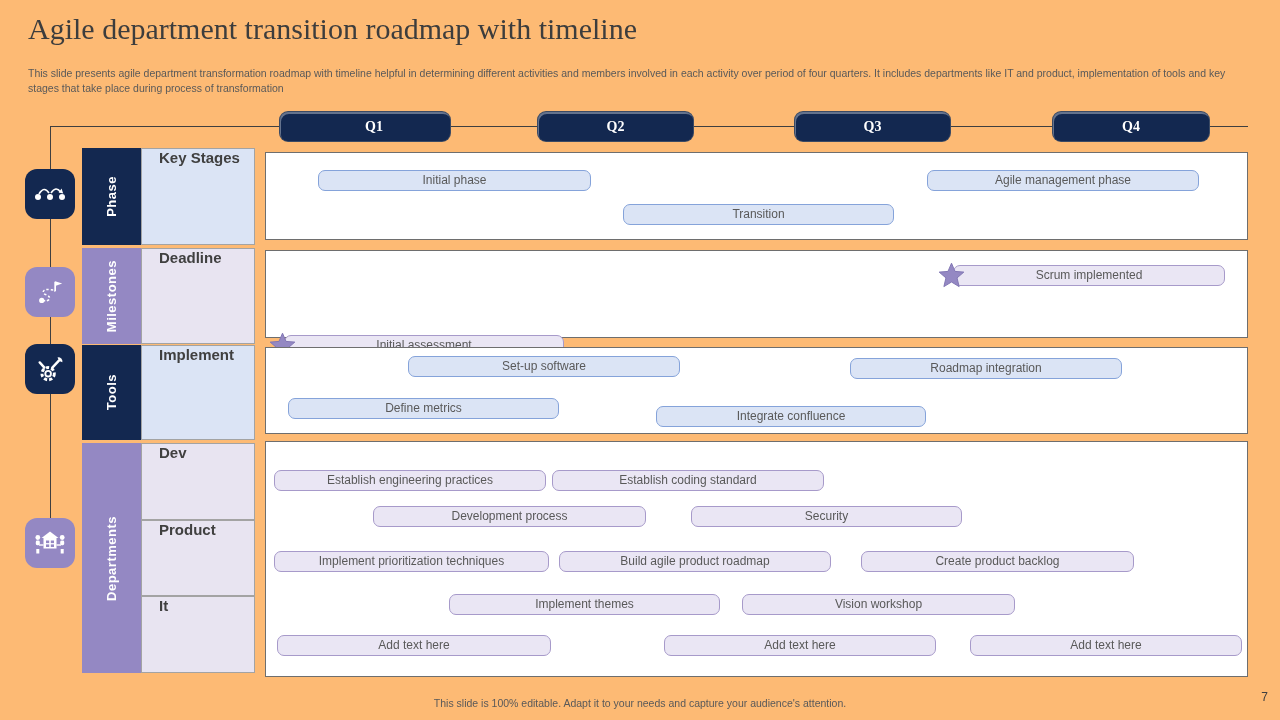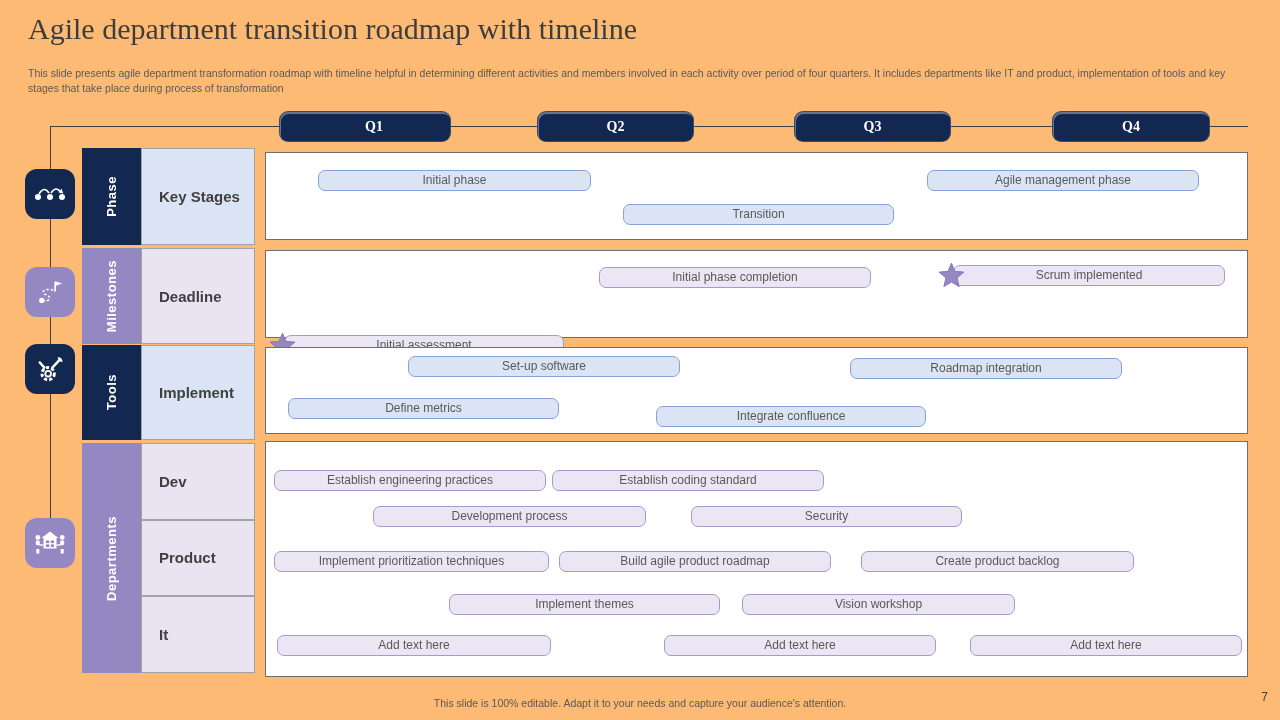--- a/index.html
+++ b/index.html
@@ -18,21 +18,21 @@
   .qbtn{position:absolute;top:112px;height:29px;border-radius:8px;background:var(--navy);
         color:#fff;font-family:"Liberation Serif",serif;font-weight:bold;font-size:14px;
         text-align:center;line-height:29px;
         box-shadow:0 0 0 1px #3c4a63, inset 1px 2px 0 rgba(255,255,255,.35);}
   .strip{position:absolute;left:82px;width:59px;display:flex;align-items:center;justify-content:center;}
   .strip.navy{background:var(--navy);}
   .strip.purple{background:var(--purple);}
   .vtext{writing-mode:vertical-rl;transform:rotate(180deg);color:#fff;font-weight:bold;
          font-size:13px;letter-spacing:.5px;}
   .cell{position:absolute;left:141px;width:114px;box-sizing:border-box;border:1px solid #a3a3a3;
-        display:flex;align-items:center;padding-left:17px;font-size:15px;font-weight:bold;color:#404040;}
+        display:flex;padding-left:17px;font-size:15px;font-weight:bold;color:#404040;}
   .cell.blue{background:var(--blue-fill);}
   .cell.lavender{background:#e8e4f1;}
   .content-box{position:absolute;left:265px;width:983px;box-sizing:border-box;
                border:1px solid #6e6e6e;background:#fff;}
   .bar{position:absolute;height:21px;box-sizing:border-box;border-radius:7px;border:1px solid;
        font-size:12px;color:var(--text-gray);text-align:center;line-height:19px;
        white-space:nowrap;overflow:visible;}
   .bar.blue{background:var(--blue-fill);border-color:var(--blue-border);}
   .bar.lavender{background:var(--lav-fill);border-color:var(--lav-border);}
   .star{position:absolute;left:-17px;top:-5px;width:29px;height:29px;}
@@ -90,21 +90,20 @@
           <polygon points="21.5,4.5 29,7 21.5,9.5" fill="#fff"></polygon>
         </svg>
       </div>
       <div class="strip purple" style="top: 248px; height: 96px;">
         <span class="vtext">Milestones</span>
       </div>
       <div class="cell lavender" style="top: 248px; height: 96px;">
         <span>Deadline</span>
       </div>
       <div class="content-box" style="top: 250px; height: 88px;">
-        <div class="bar lavender" style="left: 333px; top: 16px; width: 272px;">Initial phase completion</div>
         <div class="bar lavender" style="left: 687px; top: 14px; width: 272px;">Scrum implemented<span class="star"><svg viewBox="0 0 24 24" width="29" height="29">
               <path d="M12 1.8 L14.9 8.6 L22.2 9.2 L16.6 14 L18.3 21.2 L12 17.4 L5.7 21.2 L7.4 14 L1.8 9.2 L9.1 8.6 Z" fill="var(--purple)" stroke="#8074b2" stroke-width="0.8"></path>
             </svg></span></div>
         <div class="bar lavender" style="left: 18px; top: 48px; width: 280px; margin-top: 36px;">Initial assessment<span class="star"><svg viewBox="0 0 24 24" width="29" height="29">
               <path d="M12 1.8 L14.9 8.6 L22.2 9.2 L16.6 14 L18.3 21.2 L12 17.4 L5.7 21.2 L7.4 14 L1.8 9.2 L9.1 8.6 Z" fill="var(--purple)" stroke="#8074b2" stroke-width="0.8"></path>
             </svg></span></div>
       </div>
       <div class="icon-tile navy" style="top: 344px;">
         <svg width="30" height="30" viewBox="0 0 32 32">
           <line x1="18.5" y1="14.5" x2="25.5" y2="7" stroke="#fff" stroke-width="2.6" stroke-linecap="round"></line>

